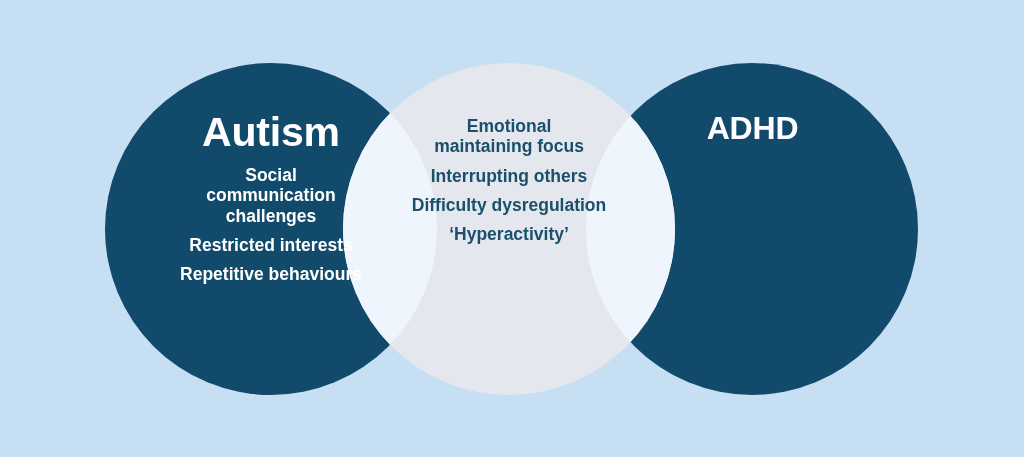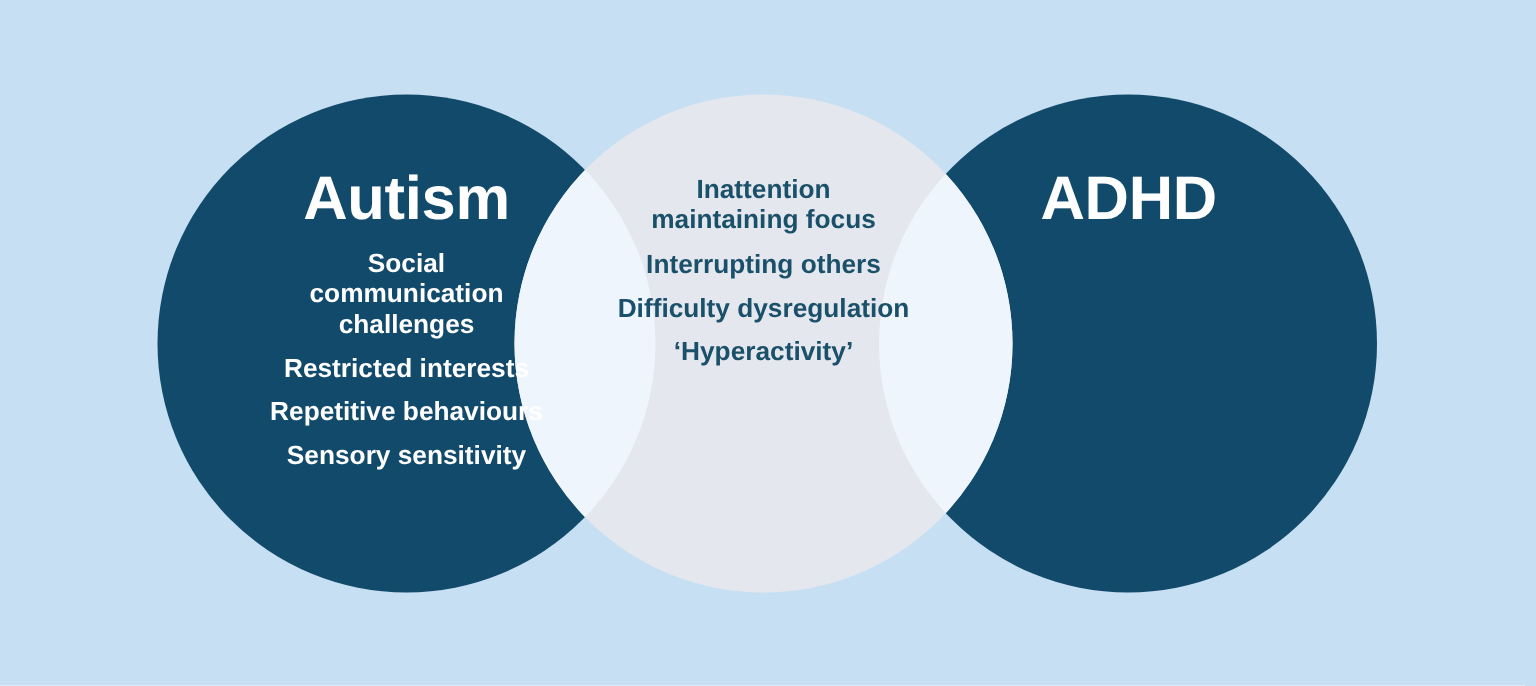--- a/index.html
+++ b/index.html
@@ -81,21 +81,21 @@
   #group-overlap .group-title { font-size: 38px; }
   #group-overlap .group-list li { font-size: 17.5px; }
 
   
   #group-adhd {
     left: 620px;
     top: 112px;
     width: 265px;
     color: #ffffff;
   }
-  #group-adhd .group-title { font-size: 41px; }
+  #group-adhd .group-title { font-size: 32px; }
   #group-adhd .group-list li { font-size: 17.5px; }
 </style>
 </head>
 <body>
 
 <div id="venn-stage">
 
   <svg id="venn-svg" viewBox="0 0 1024 457" aria-hidden="true">
     <defs>
       <clipPath id="clip-mid">
@@ -118,27 +118,26 @@
   <div class="text-layer">
 
     <div class="group" id="group-autism">
       <h2 class="group-title">Autism</h2>
       <ul class="group-list">
         <li>Social
 communication
 challenges</li>
         <li>Restricted interests</li>
         <li>Repetitive behaviours</li>
-        <li>Sensory sensitivity</li>
       </ul>
     </div>
 
     <div class="group" id="group-overlap">
       <ul class="group-list">
-        <li>Inattention
+        <li>Emotional
 maintaining focus</li>
         <li>Interrupting others</li>
         <li>Difficulty dysregulation</li>
         <li>‘Hyperactivity’</li>
       </ul>
     </div>
 
     <div class="group" id="group-adhd">
       <h2 class="group-title">ADHD</h2>
     </div>

